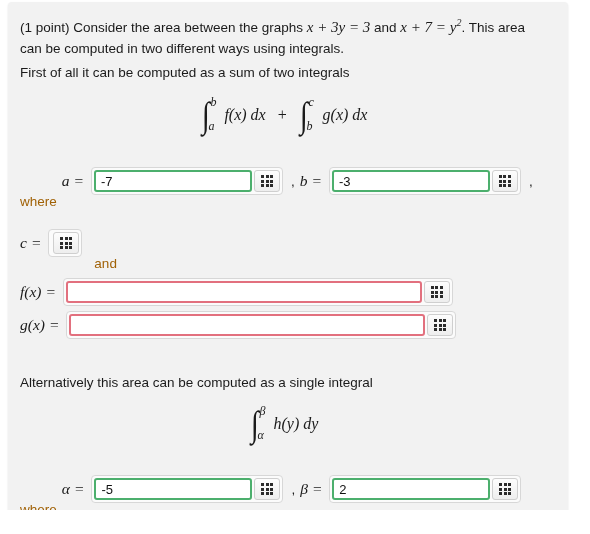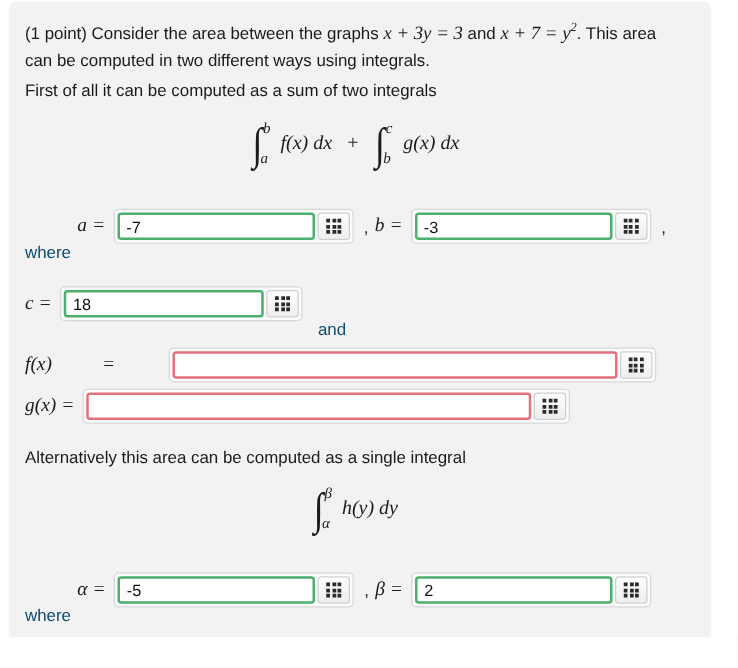--- a/index.html
+++ b/index.html
@@ -107,21 +107,21 @@
   }
 
   
   .field-row {
     display: flex;
     align-items: center;
     white-space: nowrap;
   }
   .lbl {
     font-size: 13.5px;
-    color: #0c4a6e;
+    color: #a16207;
     font-family: "Liberation Sans", sans-serif;
     margin-top: 41px;
   }
   .lbl-math {
     font-family: "Liberation Serif", serif;
     font-style: italic;
     font-size: 15.5px;
     color: #1a1a1a;
   }
   .ansgroup {
@@ -249,39 +249,38 @@
               </span>
           </span>
         </span>
         <span class="sep" style="margin-left:6px;">,</span>
       </div>
 
       <div class="field-row" style="margin-top:6px;">
         <span class="lbl-math">c</span>
         <span class="lbl-math" style="margin-left:4px;">=</span>
         <span class="ansgroup" style="margin-left:7px;">
-          <input class="ansinput" style="width: 160px;" type="text" value="18">
           <span class="keypad-btn">
             <span class="keypad-grid">
                 <i></i>
                 <i></i>
                 <i></i>
                 <i></i>
                 <i></i>
                 <i></i>
                 <i></i>
                 <i></i>
                 <i></i>
               </span>
           </span>
         </span>
         <span class="lbl" style="margin-left:12px;">and</span>
       </div>
 
-      <div class="field-row" style="margin-top:7px;gap:36px;">
+      <div class="field-row" style="margin-top:7px;">
         <span class="lbl-math">f(x)</span>
         <span class="lbl-math" style="margin-left:4px;">=</span>
         <span class="ansgroup" style="margin-left:7px;">
           <input class="ansinput bad focused" style="width: 356px;" type="text" autofocus="" value="">
           <span class="keypad-btn">
             <span class="keypad-grid">
                 <i></i>
                 <i></i>
                 <i></i>
                 <i></i>
@@ -309,21 +308,21 @@
                 <i></i>
                 <i></i>
                 <i></i>
                 <i></i>
                 <i></i>
               </span>
           </span>
         </span>
       </div>
 
-      <div class="ptext" style="margin-top:16px;">Alternatively this area can be computed as a single integral</div>
+      <div class="ptext" style="margin-top:33px;">Alternatively this area can be computed as a single integral</div>
 
       <div class="display-math" style="margin-top:13px; margin-left:-10px;">
         <span class="intexpr">
           <span class="intsign">∫</span><span class="limits"><span class="lim-up">β</span><span class="lim-dn">α</span></span><span class="integrand">h(y) dy</span>
         </span>
       </div>
 
       <div class="field-row" style="margin-top:19px;">
         <span class="lbl">where</span>
         <span class="lbl-math" style="margin-left:5px;">α</span>

